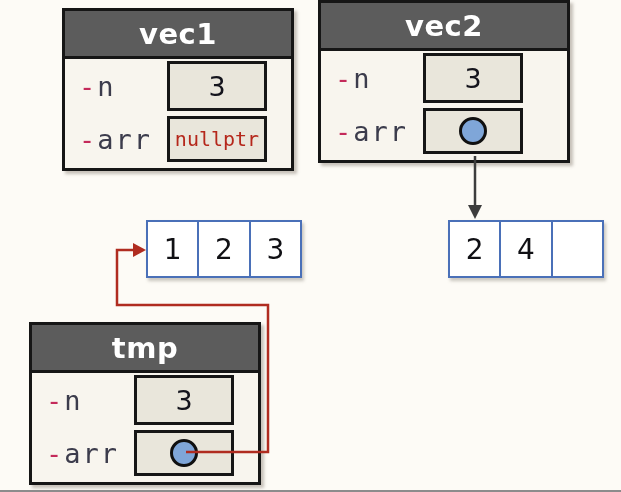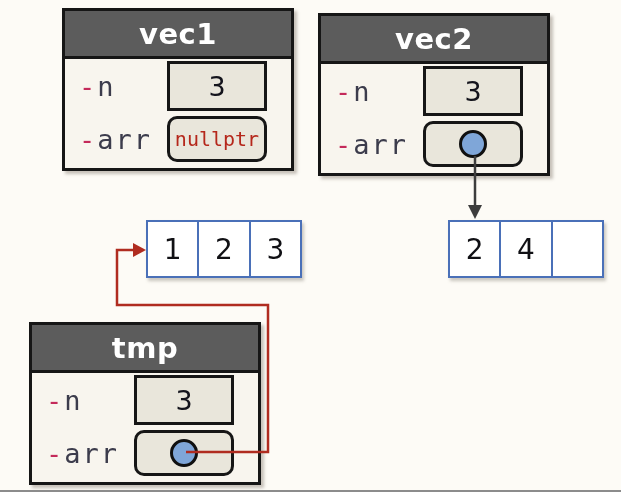--- a/index.html
+++ b/index.html
@@ -10,38 +10,38 @@
   }
   .canvas{position:absolute;inset:0;width:621px;height:492px;}
 
   
   .obj-box{
     position:absolute;width:226px;height:157px;
     border:3px solid #161616;background:#f8f5ee;
     box-shadow:3px 3px 3px rgba(130,122,110,0.45);
   }
   .obj-box.vec1{left:15px;top:8px;margin-left:47px;}
-  .obj-box.vec2{left:318px;top:13px;}
+  .obj-box.vec2{left:318px;top:0;padding-left:20px;}
   .obj-box.tmp{left:29px;top:322px;}
   .obj-header{
     position:absolute;left:0;top:0;right:0;height:45px;
     background:#5c5c5c;border-bottom:3px solid #161616;
     display:flex;align-items:center;justify-content:center;
   }
   .obj-title{
     color:#ffffff;font-weight:bold;font-size:29px;letter-spacing:0.5px;
     font-family:"DejaVu Sans", sans-serif;
   }
   .slot{
     position:absolute;left:102px;width:94px;
     background:#e9e6db;border:3px solid #161616;
     display:flex;align-items:center;justify-content:center;
   }
   .slot.n{top:50px;height:44px;}
-  .slot.arr{top:105px;height:40px;border-radius:10px;}
+  .slot.arr{top:105px;height:40px;}
   .slot-value{font-size:27px;color:#14141c;font-family:"DejaVu Sans", sans-serif;}
   .slot-null{font-size:20px;color:#b5271b;font-family:"DejaVu Sans Mono", monospace;}
   .field-label{
     position:absolute;left:14px;display:flex;align-items:center;
     font-family:"DejaVu Sans Mono", monospace;font-size:27px;letter-spacing:2px;
   }
   .field-label.n{top:50px;height:50px;}
   .field-label.arr{top:105px;height:46px;}
   .field-dash{color:#c42a5a;}
   .field-name{color:#3c3c4c;}

